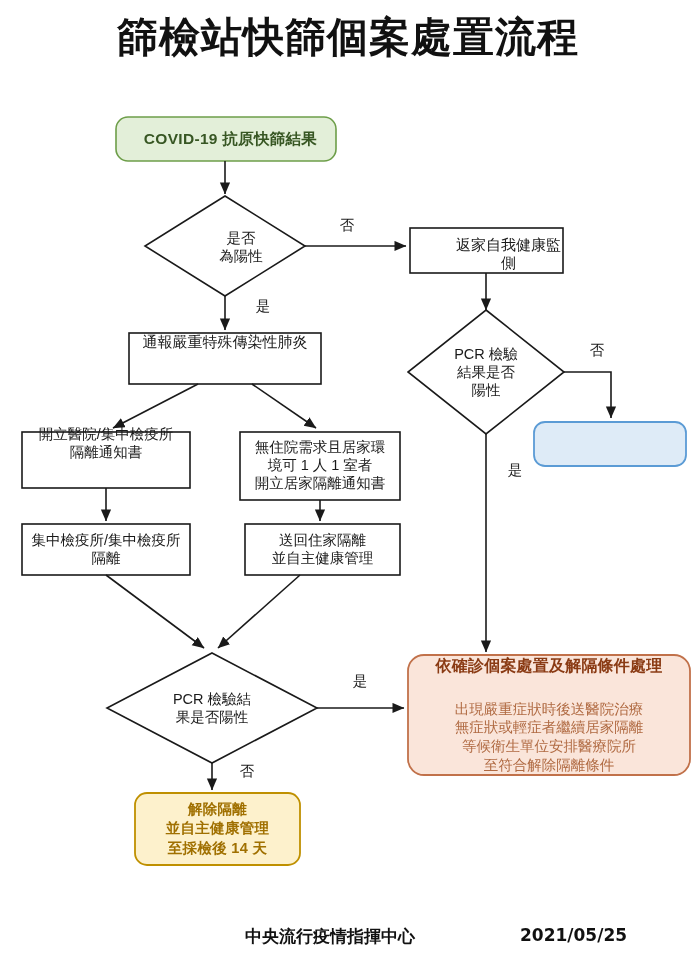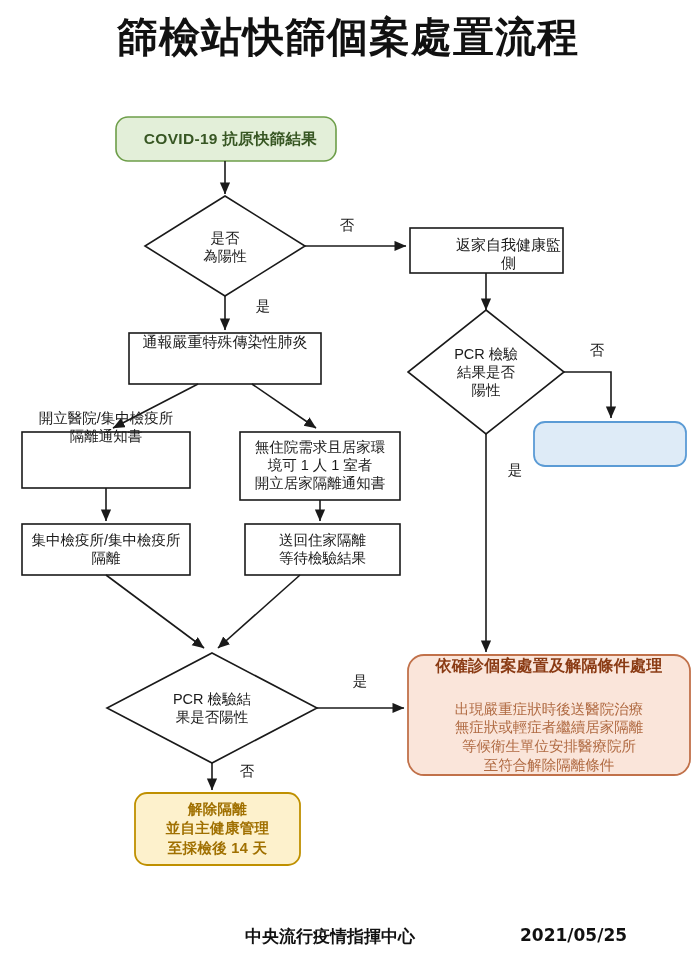--- a/index.html
+++ b/index.html
@@ -202,59 +202,59 @@
 
     <rect x="135" y="793" width="165" height="72" rx="12" ry="12" fill="#fdf1cc" stroke="#bf9000" stroke-width="1.8"></rect>
 
     <rect x="408" y="655" width="282" height="120" rx="16" ry="16" fill="#fae5da" stroke="#c1714a" stroke-width="1.8"></rect>
   </svg>
 
   <div class="abs node term-green" style="left:116px; top:117px; width:220px; height:44px;">
     <span class="txt">COVID-19 抗原快篩結果</span>
   </div>
 
-  <div class="abs node dec" style="left:155px; top:221px; width:140px; height:52px;">
+  <div class="abs node dec" style="left:171px; top:221px; width:140px; height:52px;">
     <span class="txt">是否
 為陽性</span>
   </div>
 
   <div class="abs node proc proc-1line" style="left:410px; top:228px; width:153px; height:52px;padding-left:44px;">
     <span class="txt">返家自我健康監側</span>
   </div>
 
   <div class="abs node dec" style="left:424px; top:340px; width:124px; height:64px;">
     <span class="txt">PCR 檢驗
 結果是否
 陽性</span>
   </div>
 
 
   <div class="abs node proc proc-1line" style="left:129px; top:317px; width:192px; height:51px;">
     <span class="txt">通報嚴重特殊傳染性肺炎</span>
   </div>
 
-  <div class="abs node proc" style="left:22px; top:408px; width:168px; height:40px;">
+  <div class="abs node proc" style="left:22px; top:424px; width:168px; height:40px;">
     <span class="txt">開立醫院/集中檢疫所
 隔離通知書</span>
   </div>
 
   <div class="abs node proc" style="left:22px; top:524px; width:168px; height:51px;">
     <span class="txt">集中檢疫所/集中檢疫所
 隔離</span>
   </div>
 
   <div class="abs node proc" style="left:240px; top:432px; width:160px; height:68px;">
     <span class="txt">無住院需求且居家環
 境可 1 人 1 室者
 開立居家隔離通知書</span>
   </div>
 
   <div class="abs node proc" style="left:245px; top:524px; width:155px; height:51px;">
     <span class="txt">送回住家隔離
-等待檢驗結果</span>
+並自主健康管理</span>
   </div>
 
   <div class="abs node dec" style="left:132px; top:685px; width:160px; height:46px;">
     <span class="txt">PCR 檢驗結
 果是否陽性</span>
   </div>
 
   <div class="abs node term-yellow" style="left:135px; top:793px; width:165px; height:72px;">
     <span class="txt">解除隔離
 並自主健康管理

